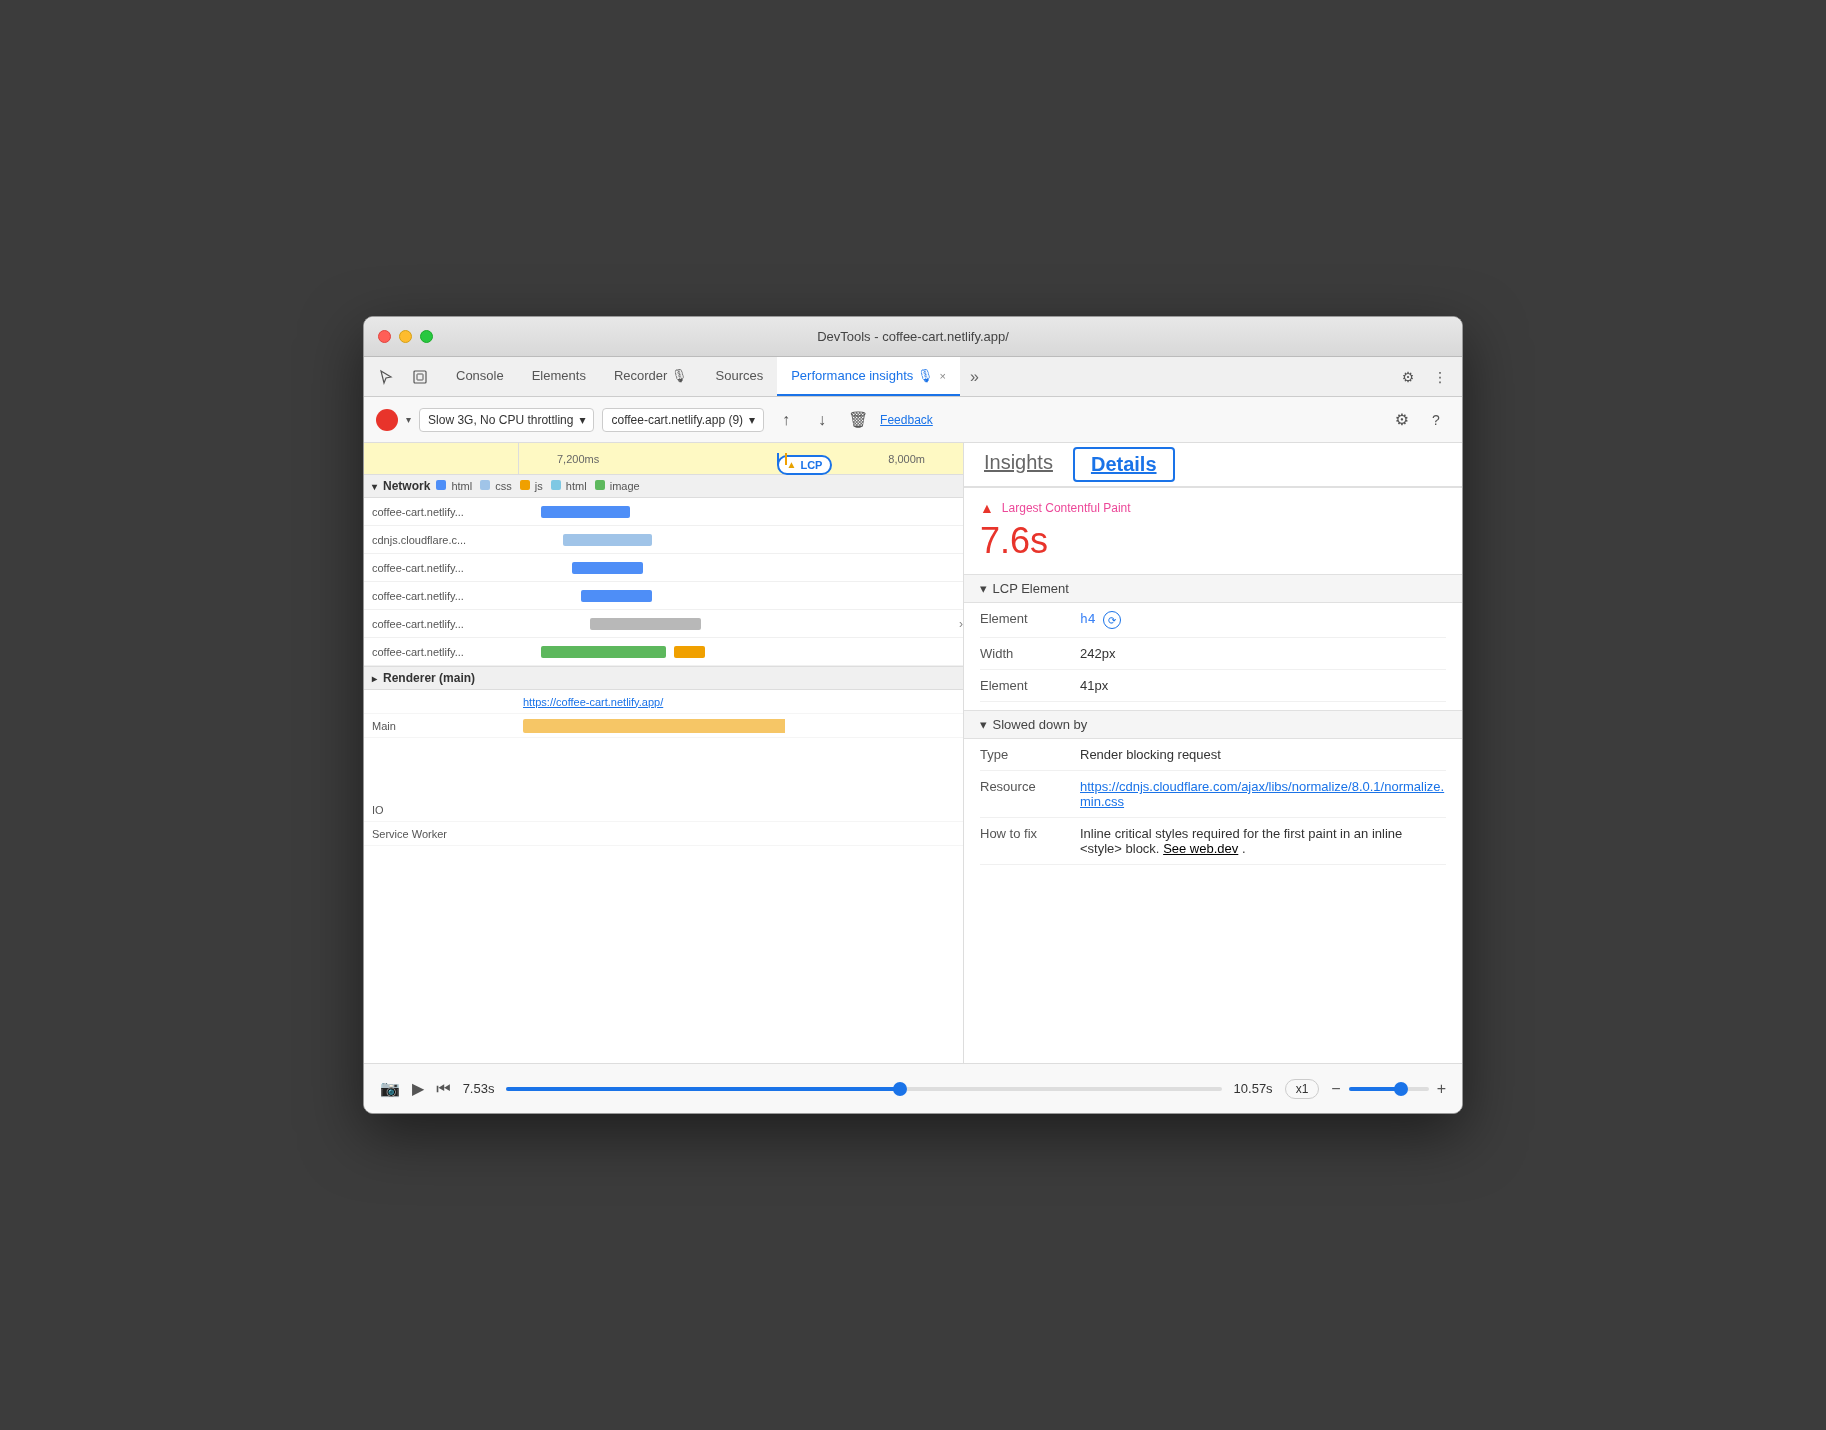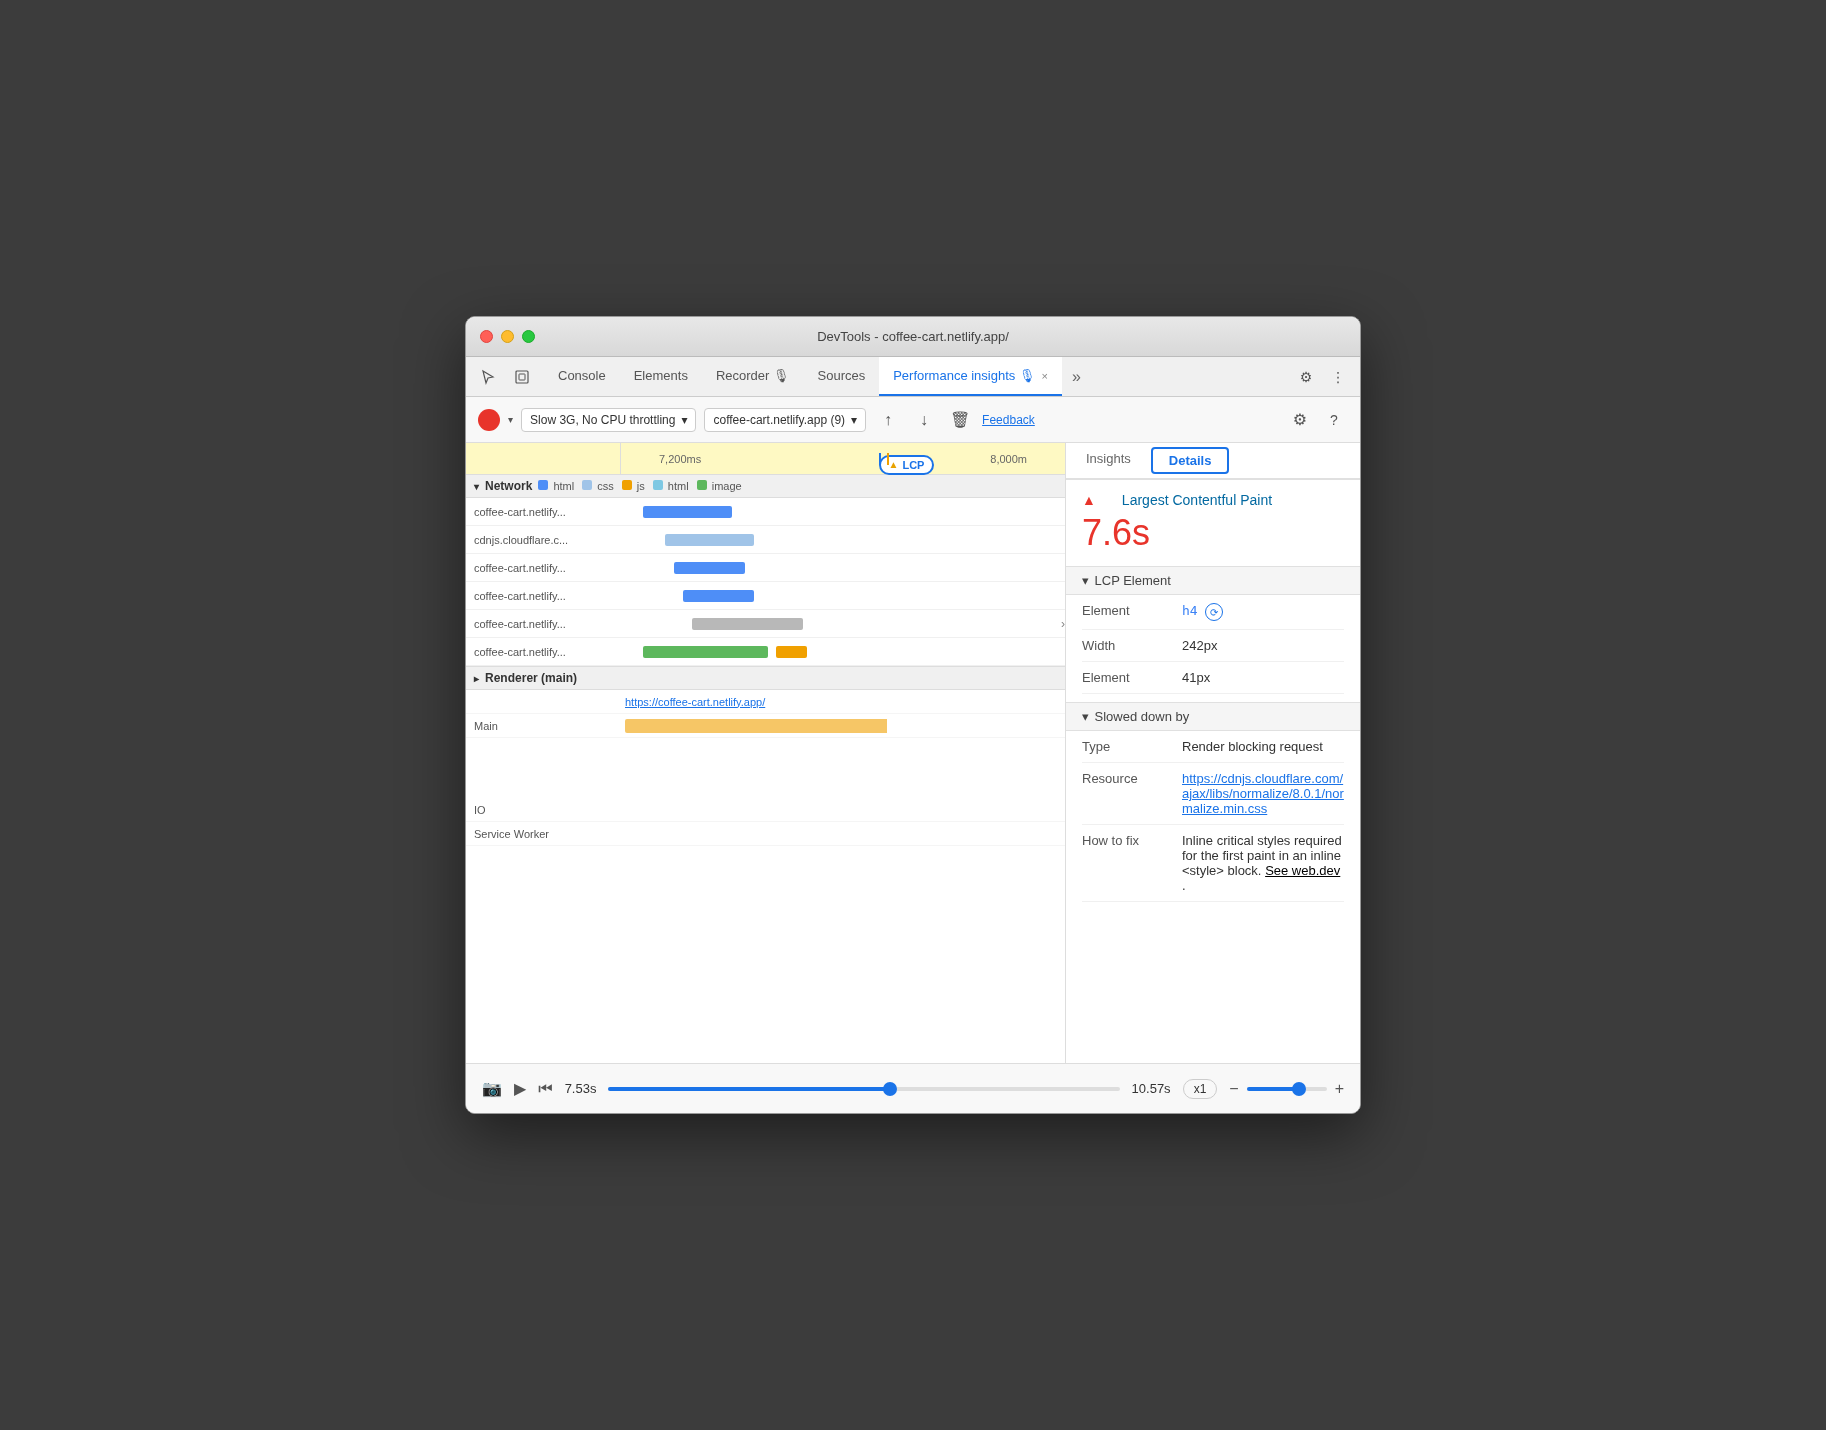--- a/index.html
+++ b/index.html
@@ -5,21 +5,21 @@
     * { box-sizing: border-box; margin: 0; padding: 0; }
     body {
       background: #3c3c3c;
       display: flex;
       justify-content: center;
       align-items: center;
       min-height: 100vh;
       font-family: -apple-system, BlinkMacSystemFont, 'Segoe UI', sans-serif;
     }
     .window {
-      width: 896px;
+      width: 1100px;
       background: #ffffff;
       border-radius: 10px;
       overflow: hidden;
       box-shadow: 0 20px 60px rgba(0,0,0,0.5);
       border: 1px solid #999;
     }
     .titlebar {
       background: linear-gradient(to bottom, #e8e8e8, #d8d8d8);
       height: 40px;
       display: flex;
@@ -308,43 +308,44 @@
       flex-direction: column;
       overflow-y: auto;
     }
     .panel-tabs {
       display: flex;
       border-bottom: 2px solid #e0e0e0;
       background: white;
     }
     .panel-tab {
       padding: 8px 20px;
-      font-size: 13px;
+      font-size: 20px;
       color: #666;
       cursor: pointer;
+      text-decoration: underline;
     }
     .panel-tab.details-tab {
       border: 2.5px solid #1a73e8;
       border-radius: 4px;
       color: #1a73e8;
       font-weight: 600;
       margin: 4px 10px 4px 0;
       padding: 4px 16px;
     }
     .details-content {
       padding: 12px 16px;
     }
     .lcp-warning {
       display: flex;
       align-items: center;
       gap: 8px;
       margin-bottom: 4px;
     }
     .warning-icon { color: #e8342b; font-size: 14px; }
-    .lcp-title { font-size: 14px; color: #0369a1; font-weight: 400; margin-left: 18px; }
+    .lcp-title { font-size: 12px; color: #ec4899; font-weight: 400; }
     .lcp-value { font-size: 36px; color: #e8342b; font-weight: 400; margin-bottom: 12px; }
     .detail-section-header {
       background: #f5f5f5;
       padding: 6px 16px;
       font-size: 13px;
       color: #444;
       font-weight: 500;
       border-top: 1px solid #e0e0e0;
       border-bottom: 1px solid #e0e0e0;
       display: flex;

